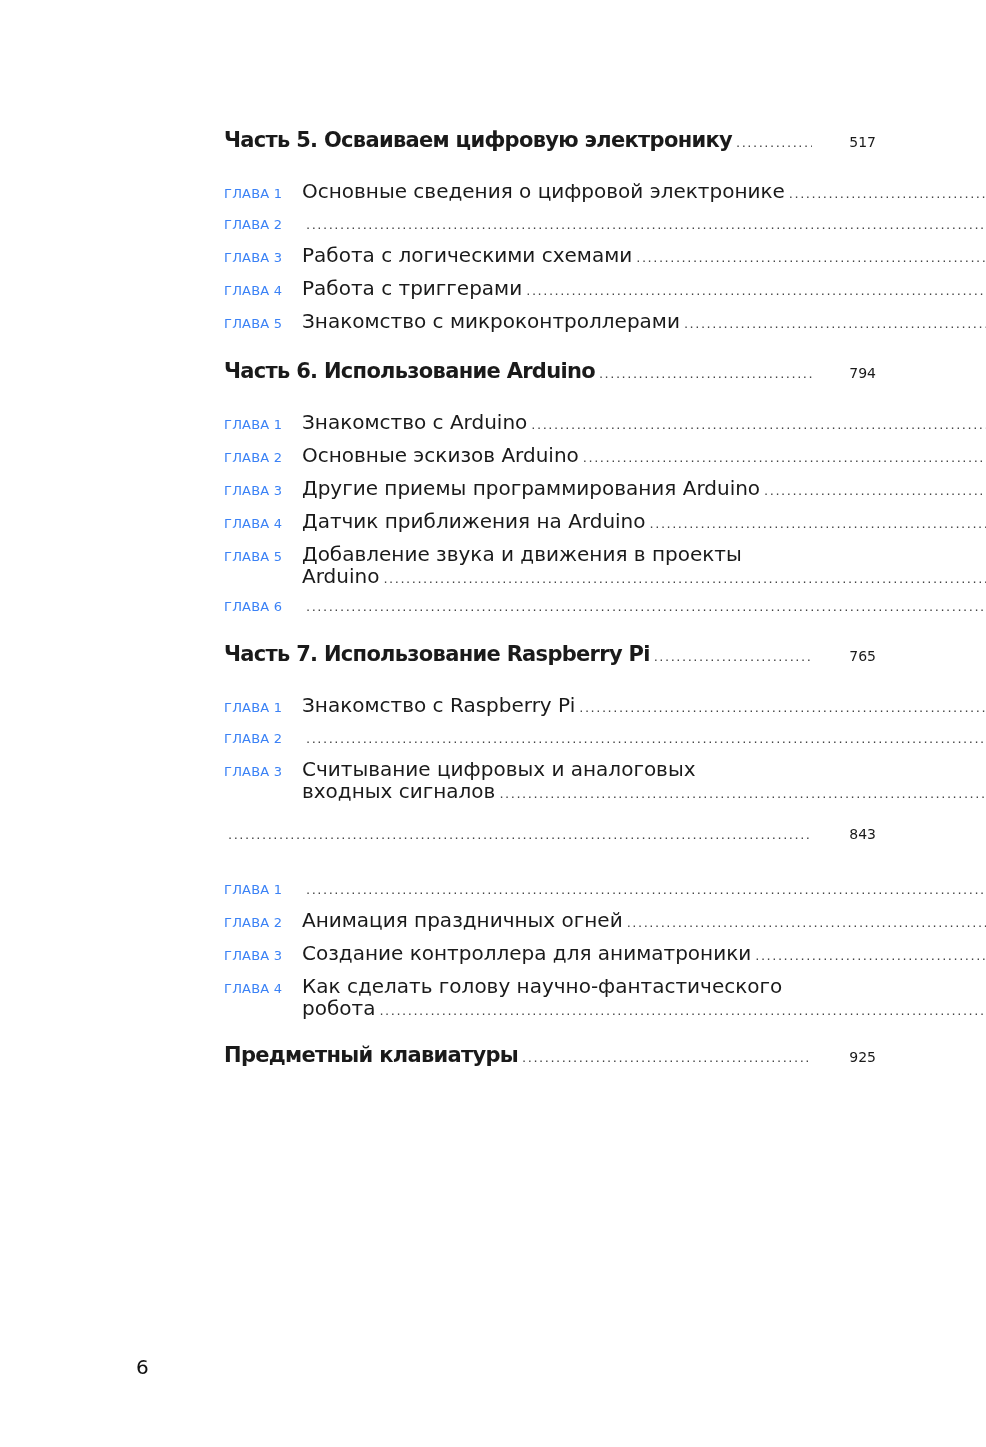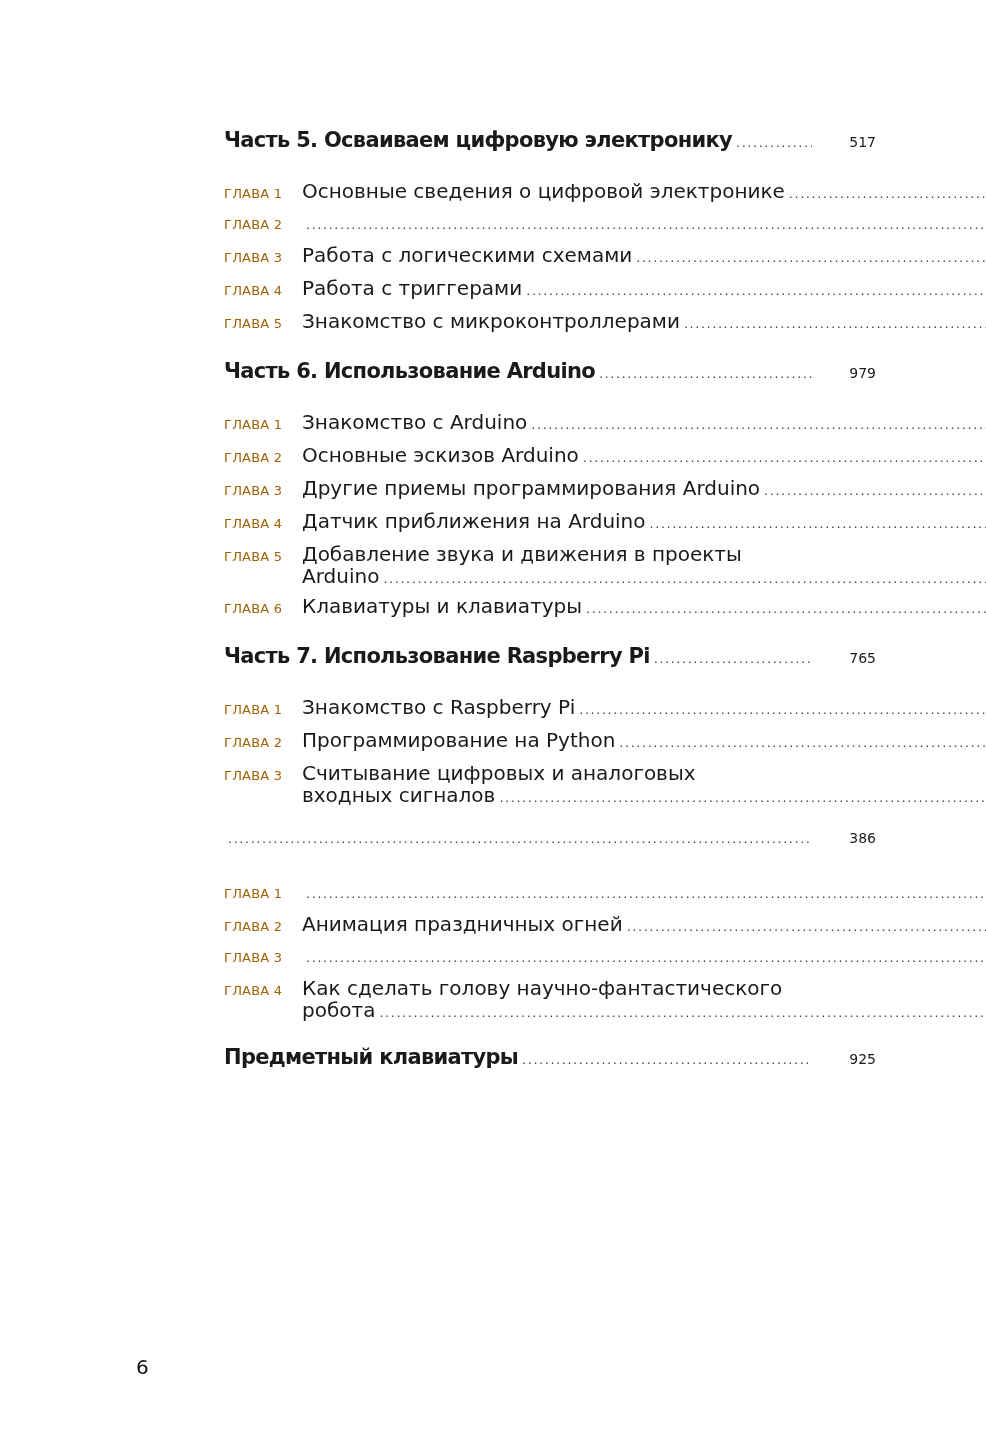--- a/index.html
+++ b/index.html
@@ -4,21 +4,21 @@
 <style>
   html, body { margin: 0; padding: 0; background: #ffffff; }
   body { width: 986px; height: 1447px; position: relative; overflow: hidden; color: #1a1a1a; font-family: "DejaVu Sans", sans-serif; }
   .toc { position: absolute; left: 224px; top: 128px; width: 652px; }
   .part { display: flex; align-items: baseline; font-weight: bold; font-size: 21px; letter-spacing: -0.7px; height: 34px; }
   .part .page { font-weight: normal; font-size: 14px; letter-spacing: 0; margin-left: 34px; }
   .leader { flex: 1; overflow: hidden; white-space: nowrap; font-weight: normal; font-size: 13px; letter-spacing: 2.2px; color: #444; margin: 0 3px 0 4px; }
   .leader::before { content: ". . . . . . . . . . . . . . . . . . . . . . . . . . . . . . . . . . . . . . . . . . . . . . . . . . . . . . . . . . . . . . . . . . . . . . . . . . . . . . . . . . . . . . . . . . . . . . . . . . . . . . . . . . . . . . . . . . . . . . . ."; letter-spacing: -1.3px; }
   .chapters { margin-top: 14px; margin-bottom: 20px; }
   .chapter { display: flex; align-items: baseline; font-size: 20px; line-height: 31px; }
-  .chapter .label { font-size: 13px; width: 78px; flex: none; letter-spacing: 0.2px; color: #a16207; }
+  .chapter .label { font-size: 13px; width: 78px; flex: none; letter-spacing: 0.2px; color: #3b82f6; }
   .chapter .body { flex: 1; display: flex; flex-direction: column; }
   .chapter .line { display: flex; align-items: baseline; }
   .chapter .line2 { line-height: 24px; margin-top: -6px; }
   .page-num { position: absolute; left: 136px; top: 1355px; font-size: 20px; color: #111; }
 </style>
 </head>
 <body>
 
 <div class="toc">
 
@@ -75,21 +75,21 @@
         <span class="leader"></span>
 
       </div>
         </div>
     </div>
   </div>
 
   <div class="part">
     <span>Часть 6. Использование Arduino</span>
     <span class="leader"></span>
-    <span class="page">979</span>
+    <span class="page">794</span>
   </div>
   <div class="chapters">
     <div class="chapter">
       <span class="label">ГЛАВА 1</span>
       <div class="body">
           <div class="line">
         <span>Знакомство с Arduino</span>
         <span class="leader"></span>
 
       </div>
@@ -135,21 +135,20 @@
           <span>Arduino</span>
           <span class="leader"></span>
 
         </div>
       </div>
     </div>
     <div class="chapter">
       <span class="label">ГЛАВА 6</span>
       <div class="body">
           <div class="line">
-        <span>Клавиатуры и клавиатуры</span>
         <span class="leader"></span>
 
       </div>
         </div>
     </div>
   </div>
 
   <div class="part">
     <span>Часть 7. Использование Raspberry Pi</span>
     <span class="leader"></span>
@@ -163,21 +162,20 @@
         <span>Знакомство с Raspberry Pi</span>
         <span class="leader"></span>
 
       </div>
         </div>
     </div>
     <div class="chapter">
       <span class="label">ГЛАВА 2</span>
       <div class="body">
           <div class="line">
-        <span>Программирование на Python</span>
         <span class="leader"></span>
 
       </div>
         </div>
     </div>
     <div class="chapter">
       <span class="label">ГЛАВА 3</span>
       <div class="body">
         <div class="line">
             <span>Считывание цифровых и аналоговых</span>
@@ -186,21 +184,21 @@
           <span>входных сигналов</span>
           <span class="leader"></span>
 
         </div>
       </div>
     </div>
   </div>
 
   <div class="part">
     <span class="leader"></span>
-    <span class="page">386</span>
+    <span class="page">843</span>
   </div>
   <div class="chapters">
     <div class="chapter">
       <span class="label">ГЛАВА 1</span>
       <div class="body">
           <div class="line">
         <span class="leader"></span>
 
       </div>
         </div>
@@ -212,20 +210,21 @@
         <span>Анимация праздничных огней</span>
         <span class="leader"></span>
 
       </div>
         </div>
     </div>
     <div class="chapter">
       <span class="label">ГЛАВА 3</span>
       <div class="body">
           <div class="line">
+        <span>Создание контроллера для аниматроники</span>
         <span class="leader"></span>
 
       </div>
         </div>
     </div>
     <div class="chapter">
       <span class="label">ГЛАВА 4</span>
       <div class="body">
         <div class="line">
             <span>Как сделать голову научно-фантастического</span>

